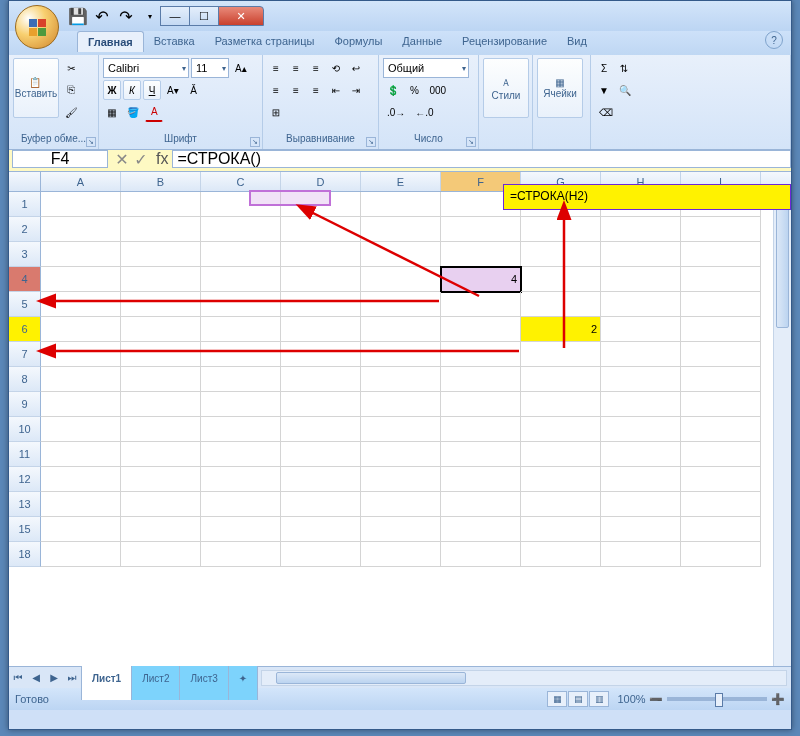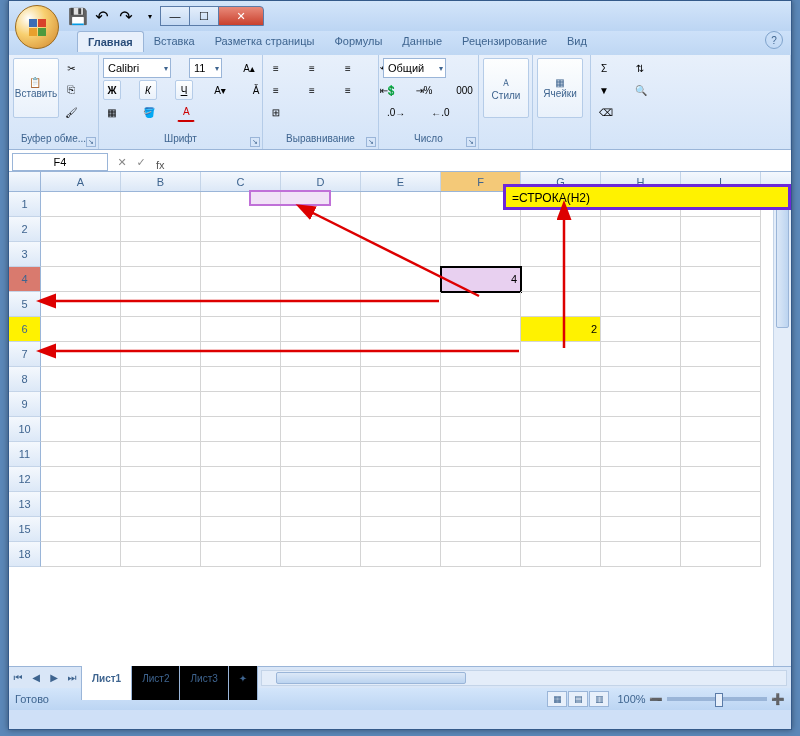--- a/index.html
+++ b/index.html
@@ -15,28 +15,28 @@
 .win-ctrl { display:flex; margin-right:2px; }
 .win-ctrl div { width:30px; height:20px; display:flex; align-items:center; justify-content:center; border:1px solid #5a7ba8; margin-left:-1px; background:linear-gradient(#e4eefb,#c4d9f3); font-size:11px; }
 .win-ctrl .close { background:linear-gradient(#e98a7a,#c9402d); color:#fff; width:46px; border-radius:0 4px 0 0; }
 .tabs { height:24px; display:flex; align-items:flex-start; padding-left:68px; background:linear-gradient(#cde1f9,#bfd7f3); font-size:11px; }
 .tab { padding:4px 10px; color:#3e648f; cursor:pointer; }
 .tab.active { background:#e8f0fb; border:1px solid #9ab5d8; border-bottom:none; border-radius:3px 3px 0 0; color:#2a4d7a; font-weight:bold; }
 .help { margin-left:auto; margin-right:8px; color:#3e648f; width:18px; height:18px; border:1px solid #7fa3cc; border-radius:50%; display:flex; align-items:center; justify-content:center; font-size:10px; }
 .ribbon { height:95px; background:linear-gradient(#e8f0fb,#d4e4f8); border-bottom:1px solid #9ab5d8; display:flex; font-size:11px; }
 .group { border-right:1px solid #b5cce8; padding:3px 4px; display:flex; flex-direction:column; position:relative; }
 .group-lbl { font-size:10px; color:#3e648f; text-align:center; margin-top:auto; padding:2px 0; }
-.group-row { display:flex; gap:18px; align-items:center; margin-bottom:2px; }
+.group-row { display:flex; gap:2px; align-items:center; margin-bottom:2px; }
 .rbtn { border:1px solid transparent; padding:1px 3px; border-radius:2px; display:flex; align-items:center; justify-content:center; min-width:18px; height:20px; background:linear-gradient(#fdfefe,#e9f1fb); border-color:#b5cce8; font-size:10px; }
 .flat { background:transparent; border-color:transparent; }
 .big { flex-direction:column; height:60px; width:46px; font-size:10px; color:#3e648f; }
 .combo { background:#fff; border:1px solid #9ab5d8; height:20px; padding:0 14px 0 4px; position:relative; font-size:11px; display:flex; align-items:center; }
 .combo::after { content:"▾"; position:absolute; right:2px; font-size:8px; color:#3e648f; }
 .dlg { width:10px; height:10px; border:1px solid #9ab5d8; position:absolute; right:2px; bottom:2px; font-size:7px; display:flex; align-items:center; justify-content:center; color:#3e648f; }
-.namebox-row { height:22px; background:#ffffff; border-bottom:1px solid #9ab5d8; display:flex; align-items:flex-end; font-size:11px; }
+.namebox-row { height:22px; background:#fef9c3; border-bottom:1px solid #9ab5d8; display:flex; align-items:flex-start; font-size:16px; }
 .namebox { width:96px; background:#fff; border:1px solid #9ab5d8; margin:0 3px; height:18px; text-align:center; line-height:16px; }
 .fx-btns { display:flex; gap:1px; margin:0 2px; }
 .fx-btns span { width:18px; height:18px; display:flex; align-items:center; justify-content:center; color:#888; }
 .fx-label { color:#555; margin:0 4px; }
 .formula-input { flex:1; background:#fff; border:1px solid #9ab5d8; height:18px; padding:0 4px; line-height:16px; }
 .grid-area { position:relative; background:#fff; height:494px; }
 .colhdrs { display:flex; height:20px; background:linear-gradient(#f4f8fd,#dce8f7); border-bottom:1px solid #9ab5d8; }
 .corner { width:32px; border-right:1px solid #9ab5d8; background:linear-gradient(#f4f8fd,#dce8f7); }
 .colh { width:80px; border-right:1px solid #c4d4e8; text-align:center; font-size:11px; line-height:20px; color:#3e648f; }
 .colh.sel { background:#f4c978; }
@@ -48,33 +48,33 @@
 .rowh.hl-yel { background:#fff200; }
 .cell { width:80px; border-right:1px solid #d4d4d4; border-bottom:1px solid #d4d4d4; font-size:11px; text-align:right; padding:0 3px; line-height:25px; }
 .cell.active { outline:2px solid #000; outline-offset:-1px; background:#e8d0f0; }
 .cell.yellow { background:#fff200; }
 .vscroll { position:absolute; right:0; top:20px; bottom:0; width:18px; background:#e4edf9; border-left:1px solid #c4d4e8; }
 .vscroll .thumb { position:absolute; top:16px; left:2px; right:2px; height:120px; background:linear-gradient(90deg,#dce8f7,#bcd4f0); border:1px solid #9ab5d8; border-radius:2px; }
 .sheet-tabs { height:22px; background:#d9e6f7; display:flex; align-items:center; font-size:10px; border-top:1px solid #9ab5d8; }
 .nav-btn { width:18px; text-align:center; color:#3e648f; }
 .stab { padding:16px 10px; background:#fff; border:1px solid #9ab5d8; border-bottom:none; margin-right:-1px; color:#3e648f;text-align:center; }
 .stab.active { font-weight:bold; background:#fff; }
-.stab.inact { background:#000000; }
+.stab.inact { background:#7dd3fc; }
 .hscroll { flex:1; height:16px; background:#e4edf9; margin:0 4px; border:1px solid #c4d4e8; position:relative; }
 .hscroll .thumb { position:absolute; left:14px; top:1px; bottom:1px; width:190px; background:linear-gradient(#dce8f7,#bcd4f0); border:1px solid #9ab5d8; border-radius:2px; }
 .status { height:22px; background:linear-gradient(#d3e5fa,#bcd5f3); display:flex; align-items:center; font-size:11px; color:#3e648f; padding:0 6px; }
 .status .views { margin-left:auto; display:flex; gap:1px; }
 .status .views span { width:20px; height:16px; border:1px solid #9ab5d8; background:#e8f0fb; display:flex; align-items:center; justify-content:center; font-size:9px; }
 .zoom { display:flex; align-items:center; gap:4px; margin-left:8px; }
 .slider { width:100px; height:4px; background:#9ab5d8; position:relative; }
 .slider::after { content:""; position:absolute; left:48px; top:-4px; width:6px; height:12px; background:#e8f0fb; border:1px solid #5a7ba8; }
 
 .anno { position:absolute; pointer-events:none; }
 .formula-hl-purple { position:absolute; left:240px; top:189px; width:82px; height:16px; border:2px solid #c070d8; background:rgba(210,160,230,.3); }
-.formula-hl-yellow { position:absolute; left:494px; top:183px; width:288px; height:26px; background:#fff200; border:3px solid #6d28d9; font-size:12px; padding:4px 6px; }
+.formula-hl-yellow { position:absolute; left:494px; top:183px; width:288px; height:26px; background:#fff200; border:1px solid #6d28d9; font-size:12px; padding:4px 6px; }
 svg.arrows { position:absolute; left:0; top:0; width:784px; height:730px; pointer-events:none; }
 </style>
 </head>
 <body>
 
 <div class="window">
 
   <div class="titlebar">
     <div class="office-orb">
         <div class="orb-boxes">
@@ -158,21 +158,21 @@
         <div class="rbtn flat">⇥</div>
       </div>
       <div class="group-row">
         <div class="rbtn flat">⊞</div>
       </div>
       <div class="group-lbl">Выравнивание</div>
       <div class="dlg">↘</div>
     </div>
     <div class="group" style="width:100px">
       <div class="group-row">
-          <div class="combo" style="width:63px">Общий</div>
+          <div class="combo" style="width:86px">Общий</div>
         </div>
       <div class="group-row">
         <div class="rbtn flat">💲</div>
         <div class="rbtn flat">%</div>
         <div class="rbtn flat">000</div>
       </div>
       <div class="group-row">
         <div class="rbtn flat">.0→</div>
         <div class="rbtn flat">←.0</div>
       </div>
@@ -202,20 +202,21 @@
     </div>
   </div>
 
   <div class="namebox-row">
     <div class="namebox">F4</div>
     <div class="fx-btns">
       <span>✕</span>
       <span>✓</span>
     </div>
     <span class="fx-label">fx</span>
+    <div class="formula-input">=СТРОКА()</div>
   </div>
 
   <div class="grid-area">
     <div class="colhdrs">
       <div class="corner"></div>
       <div id="colhdrs-inner" style="display: flex;">
           <div class="colh">A</div>
           <div class="colh">B</div>
           <div class="colh">C</div>
           <div class="colh">D</div>

